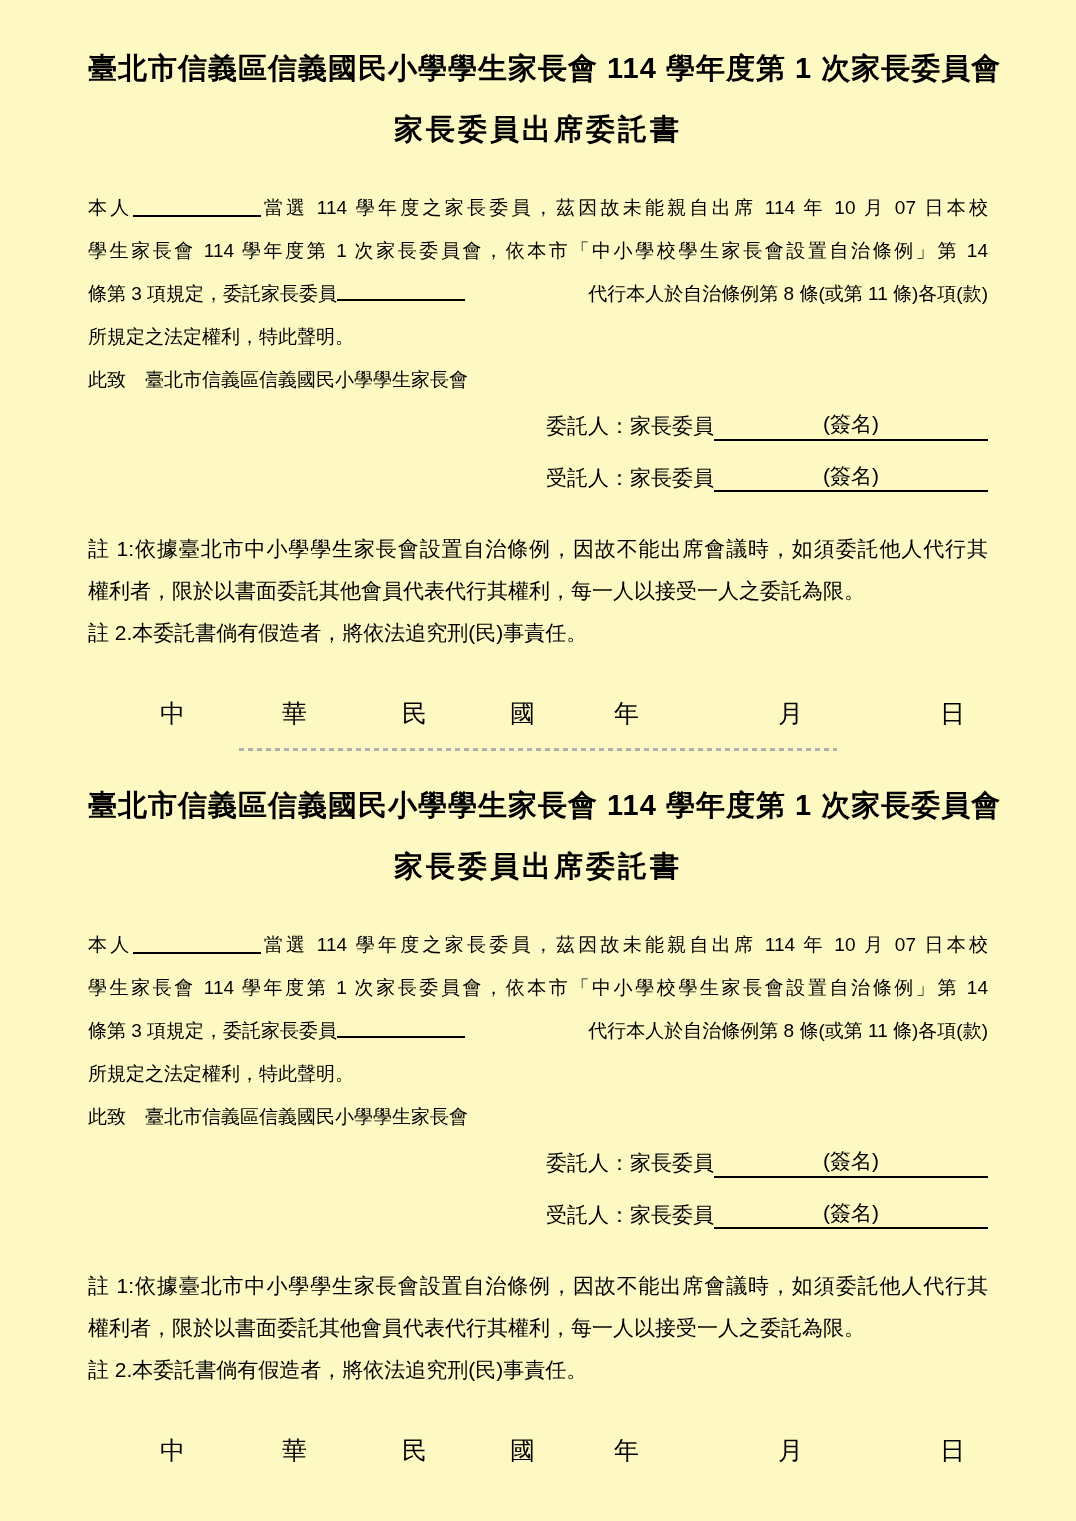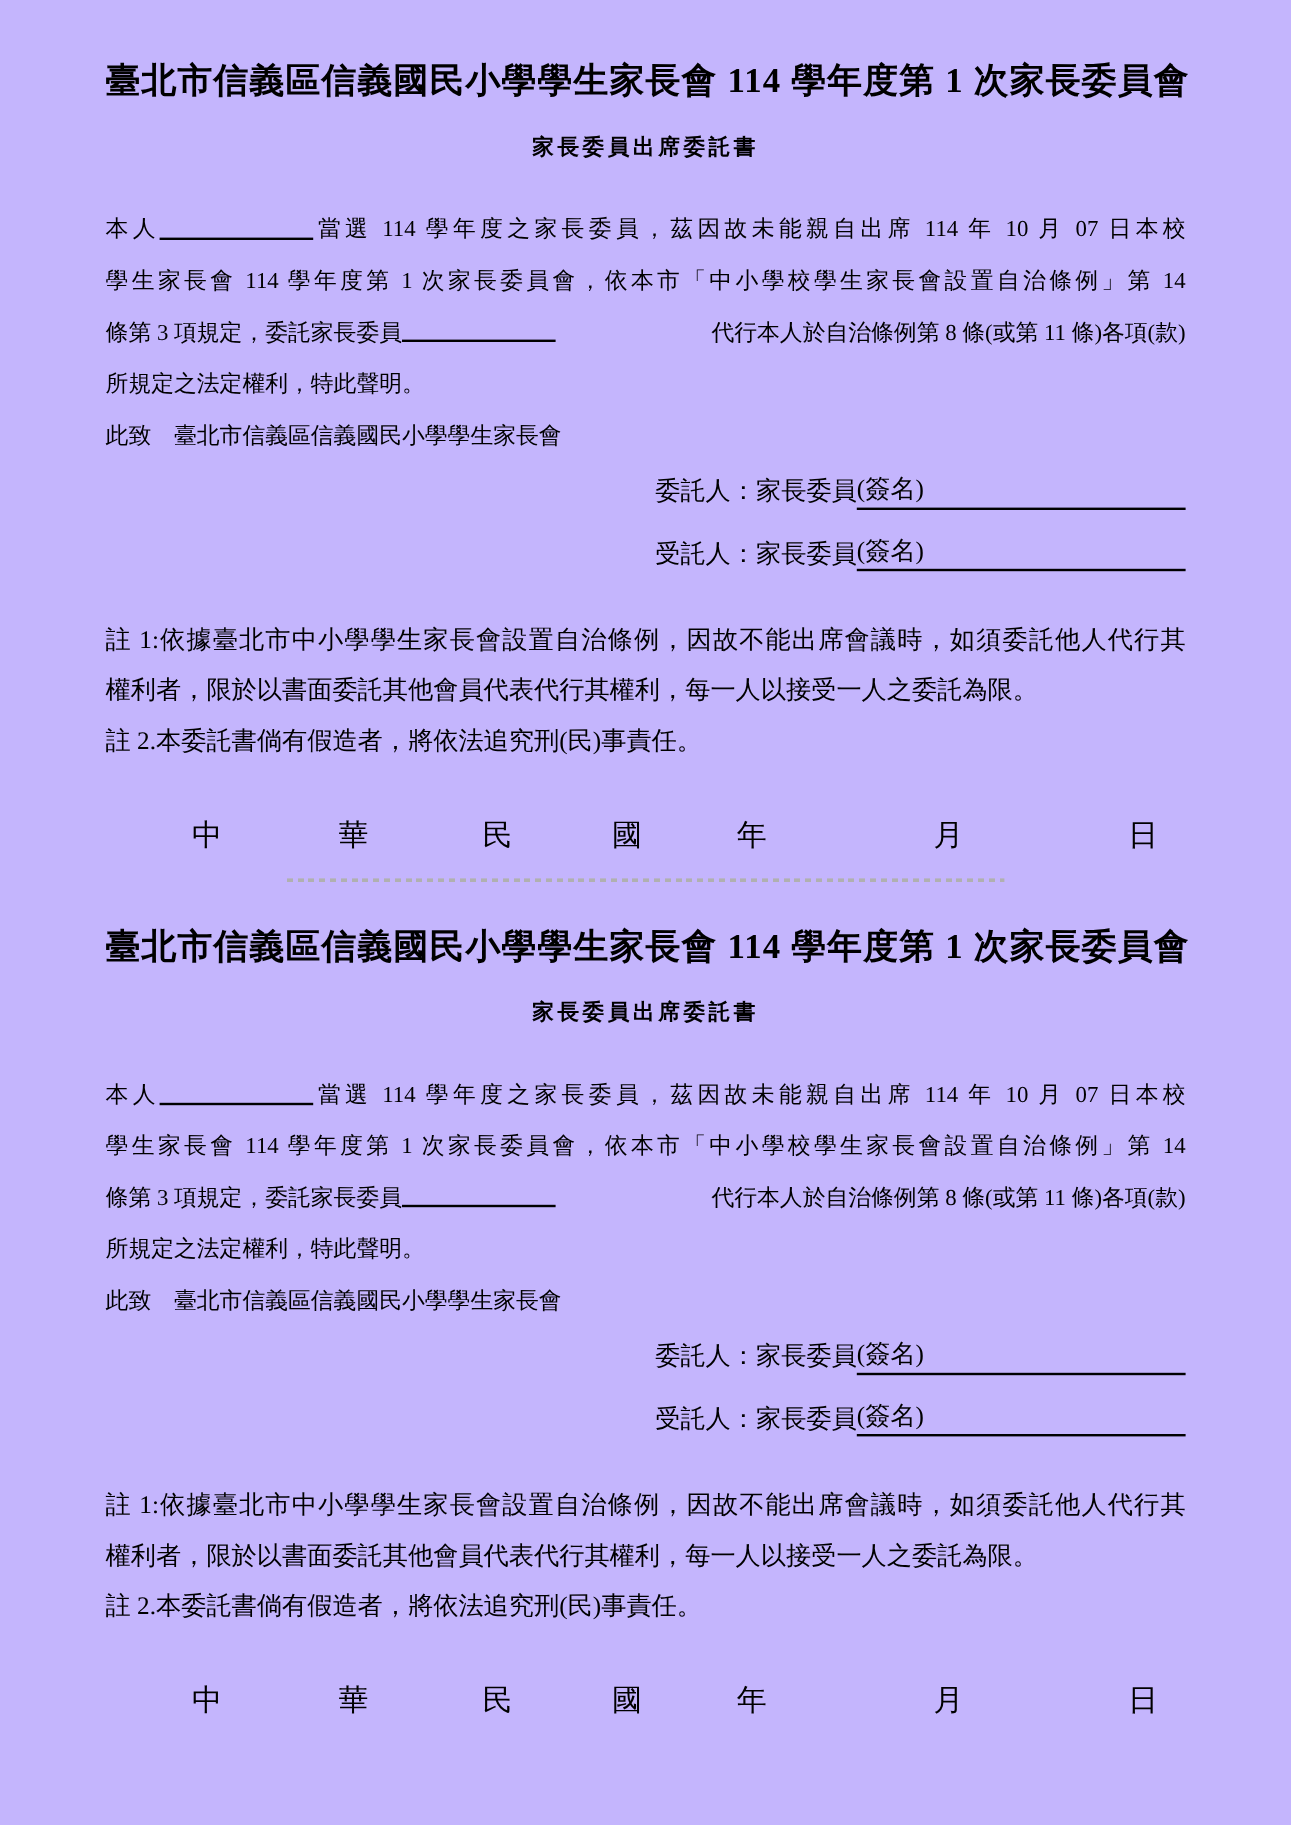--- a/index.html
+++ b/index.html
@@ -1,38 +1,38 @@
 <!DOCTYPE html>
 <html><head>
 <meta charset="utf-8">
 <style>
   * { margin: 0; padding: 0; box-sizing: border-box; }
   html, body { background: #e8e8e8; }
   .page {
     width: 1076px;
     height: 1521px;
-    background: #c4b5fd;
+    background: #fef9c3;
     margin: 0 auto;
     padding: 50px 88px 0 88px;
     overflow: hidden;
     color: #000000;
-    font-family: Liberation Serif, serif;
+    font-family: Liberation Sans, sans-serif;
   }
   .copy { width: 100%; }
   .form-title {
     font-size: 29px;
     font-weight: bold;
     text-align: center;
     line-height: 1.25;
     letter-spacing: 1px;
     margin-bottom: 24px;
     white-space: nowrap;
   }
   .form-subtitle {
-    font-size: 18px;
+    font-size: 29px;
     font-weight: bold;
     text-align: center;
     letter-spacing: 3px;
     margin-bottom: 36px;
   }
   .body-text { font-size: 19px; }
   .bline {
     line-height: 43px;
     min-height: 43px;
     white-space: nowrap;
@@ -61,21 +61,21 @@
     font-size: 21px;
     line-height: 1.4;
     padding-left: 458px;
   }
   .sig-row.first { margin-top: 8px; }
   .sig-row.second { margin-top: 20px; }
   .sig-label { white-space: nowrap; }
   .sig-line {
     flex: 1 1 auto;
     border-bottom: 2px solid #000000;
-    text-align: left;
+    text-align: center;
     white-space: nowrap;
   }
   .notes { margin-top: 36px; font-size: 21px; }
   .nline { line-height: 42px; min-height: 42px; white-space: nowrap; }
   .nline.fill {
     white-space: normal;
     text-align: justify;
     text-align-last: justify;
   }
   .date-row {

